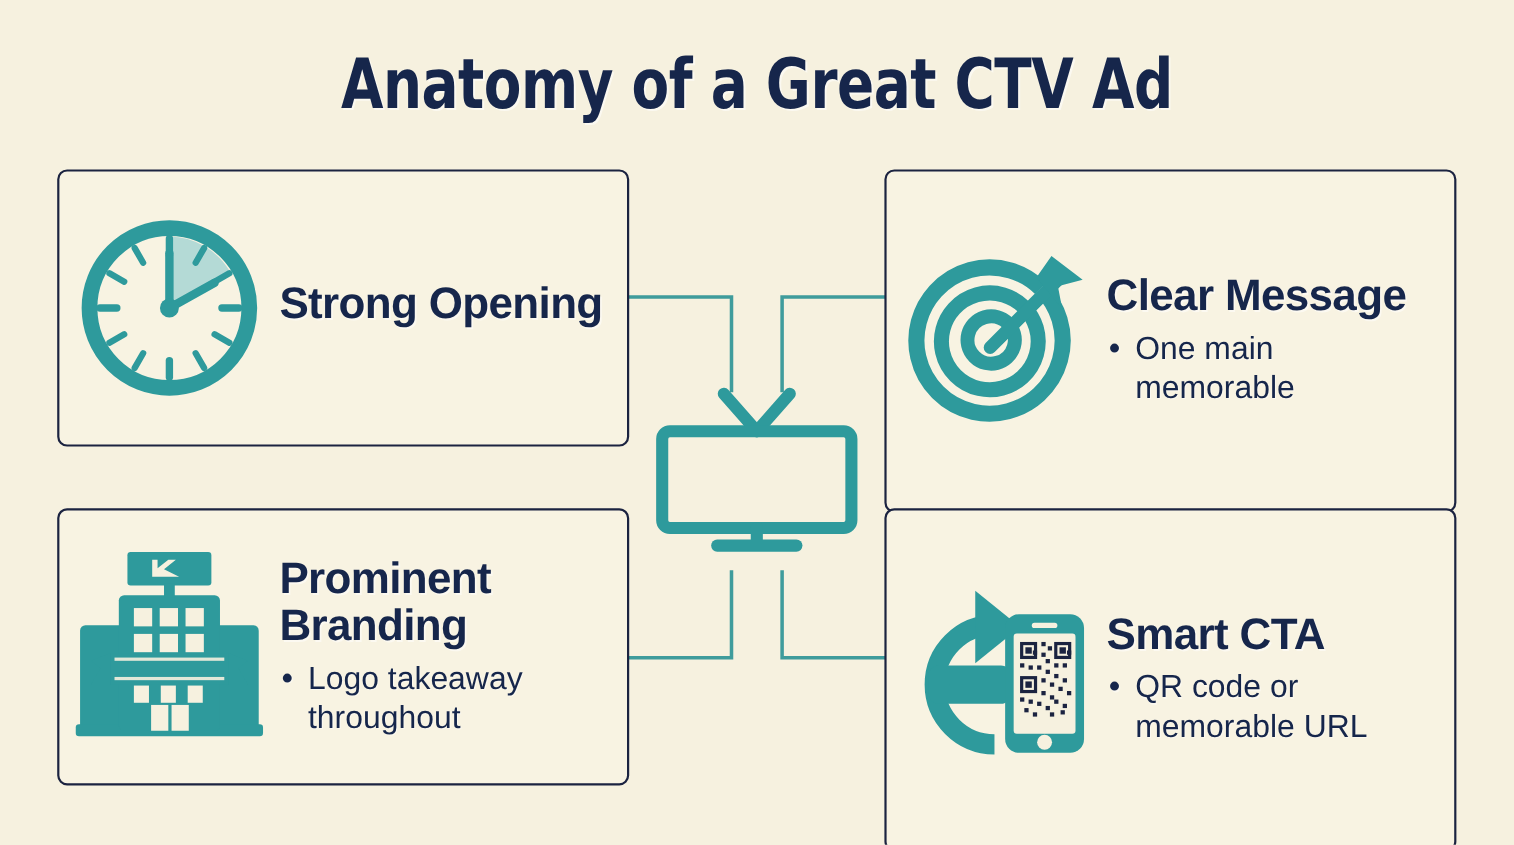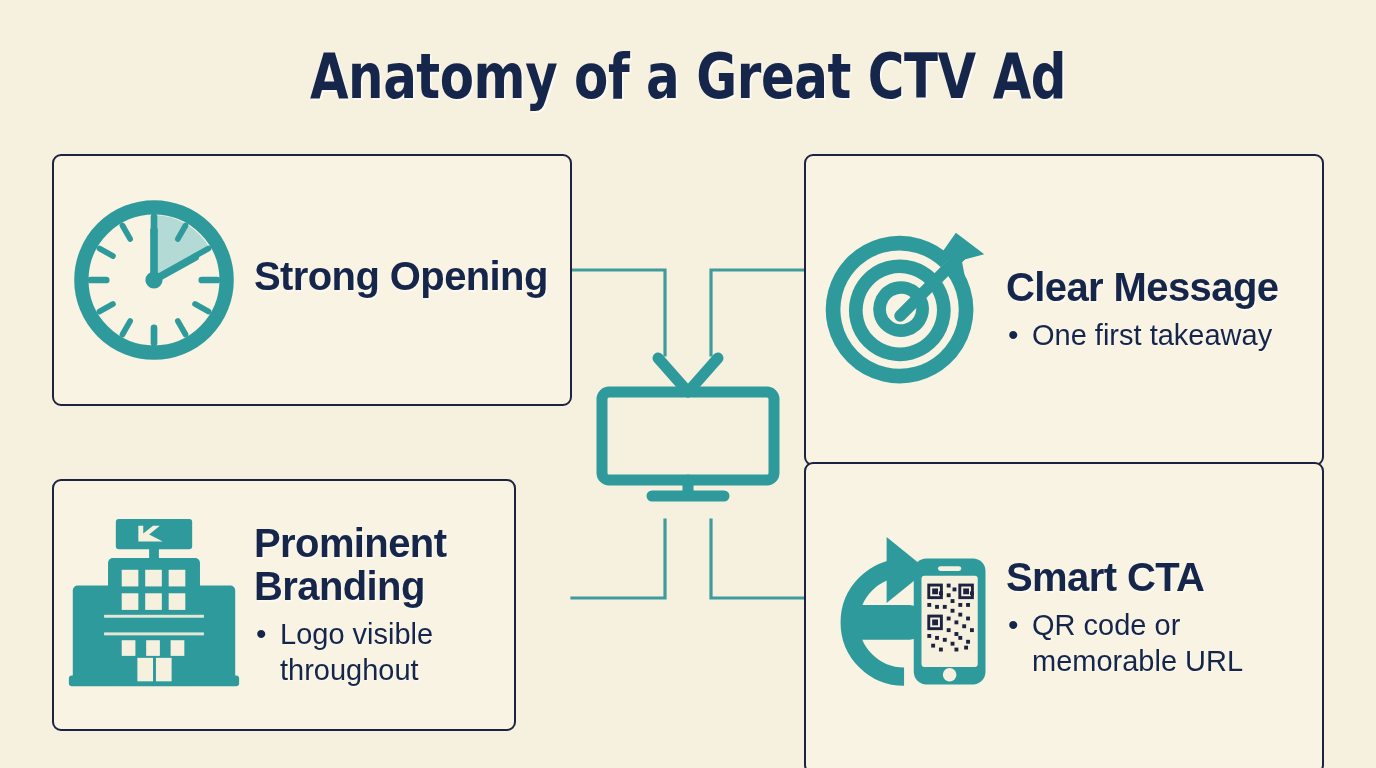--- a/index.html
+++ b/index.html
@@ -44,21 +44,21 @@
     position: absolute;
     box-sizing: border-box;
     background: #F8F3E2;
     border: 2px solid #1B2340;
     border-radius: 9px;
     display: flex;
     align-items: center;
   }
   #card-strong-opening  { left: 52px;  top: 154px; width: 520px; height: 252px; }
   #card-clear-message   { left: 804px; top: 154px; width: 520px; height: 312px; }
-  #card-prominent-branding { left: 52px;  top: 462px; width: 464px; height: 252px; margin-top: 17px; }
+  #card-prominent-branding { left: 52px;  top: 462px; width: 520px; height: 252px; }
   #card-smart-cta       { left: 804px; top: 462px; width: 520px; height: 312px; }
 
   .card-icon {
     flex: 0 0 auto;
     width: 200px;
     height: 200px;
     display: flex;
     align-items: center;
     justify-content: center;
   }
@@ -188,21 +188,21 @@
           <path d="M101 74 A22 22 0 1 1 100 73"></path>
         </g>
 
         <line x1="84" y1="96" x2="148" y2="32" stroke="#2E9A9C" stroke-width="12" stroke-linecap="round"></line>
 
         <path d="M141 11 L170 33 L147 39 L151 60 L127 31 Z" fill="#2E9A9C"></path>
       </svg>
     </div>
     <div class="card-body">
       <div class="card-title">Clear Message</div>
-      <div class="card-bullet">One first takeaway</div>
+      <div class="card-bullet">One main memorable</div>
     </div>
   </div>
 
   <div class="card" id="card-prominent-branding">
     <div class="card-icon">
       <svg viewBox="0 0 190 185" width="186" height="181">
         <g fill="#2E9A9C">
 
           <rect x="12" y="72" width="48" height="98" rx="5"></rect>
           <rect x="130" y="72" width="48" height="98" rx="5"></rect>
@@ -237,21 +237,21 @@
           <rect x="78" y="146" width="16" height="24"></rect>
           <rect x="97" y="146" width="16" height="24"></rect>
 
           <rect x="44" y="102" width="102" height="3" opacity="0.9"></rect>
           <rect x="44" y="120" width="102" height="3" opacity="0.9"></rect>
         </g>
       </svg>
     </div>
     <div class="card-body">
       <div class="card-title">Prominent Branding</div>
-      <div class="card-bullet">Logo visible throughout</div>
+      <div class="card-bullet">Logo takeaway throughout</div>
     </div>
   </div>
 
   <div class="card" id="card-smart-cta">
     <div class="card-icon">
       <svg viewBox="0 0 196 180" width="190" height="175">
 
         <g fill="none" stroke="#2E9A9C" stroke-width="19" stroke-linecap="butt">
           <path d="M96 38 A56 56 0 1 0 96 150"></path>
         </g>

